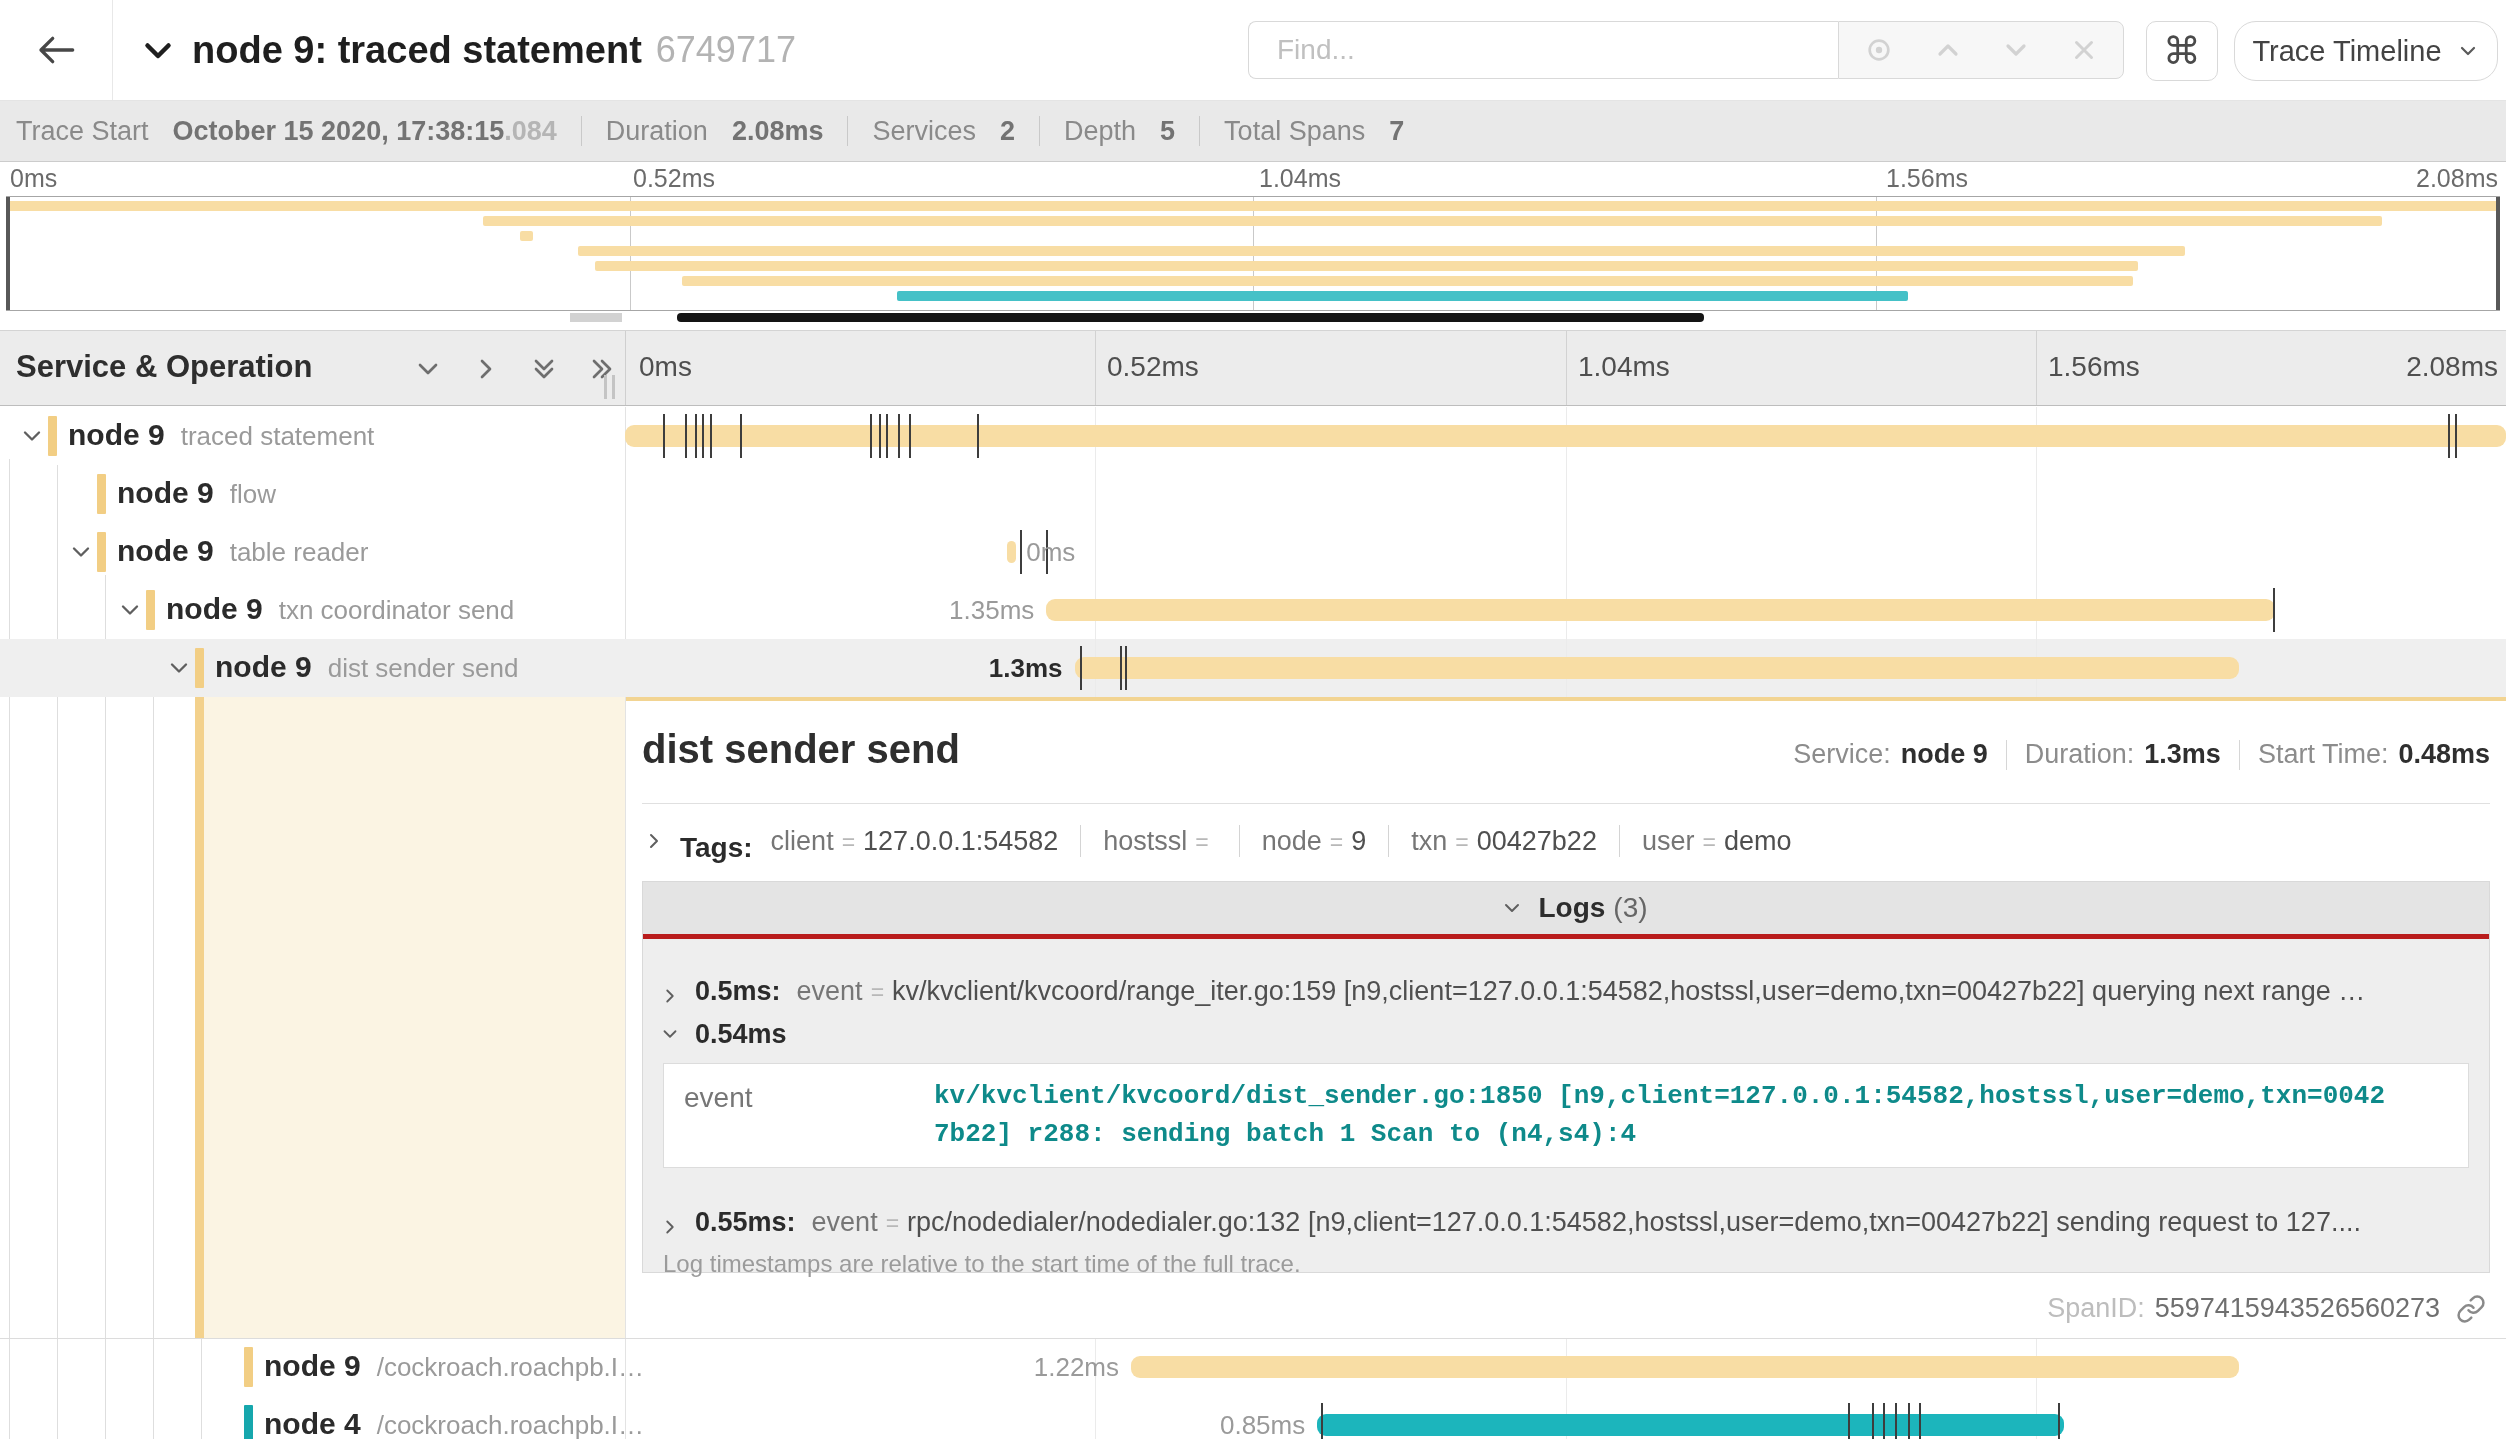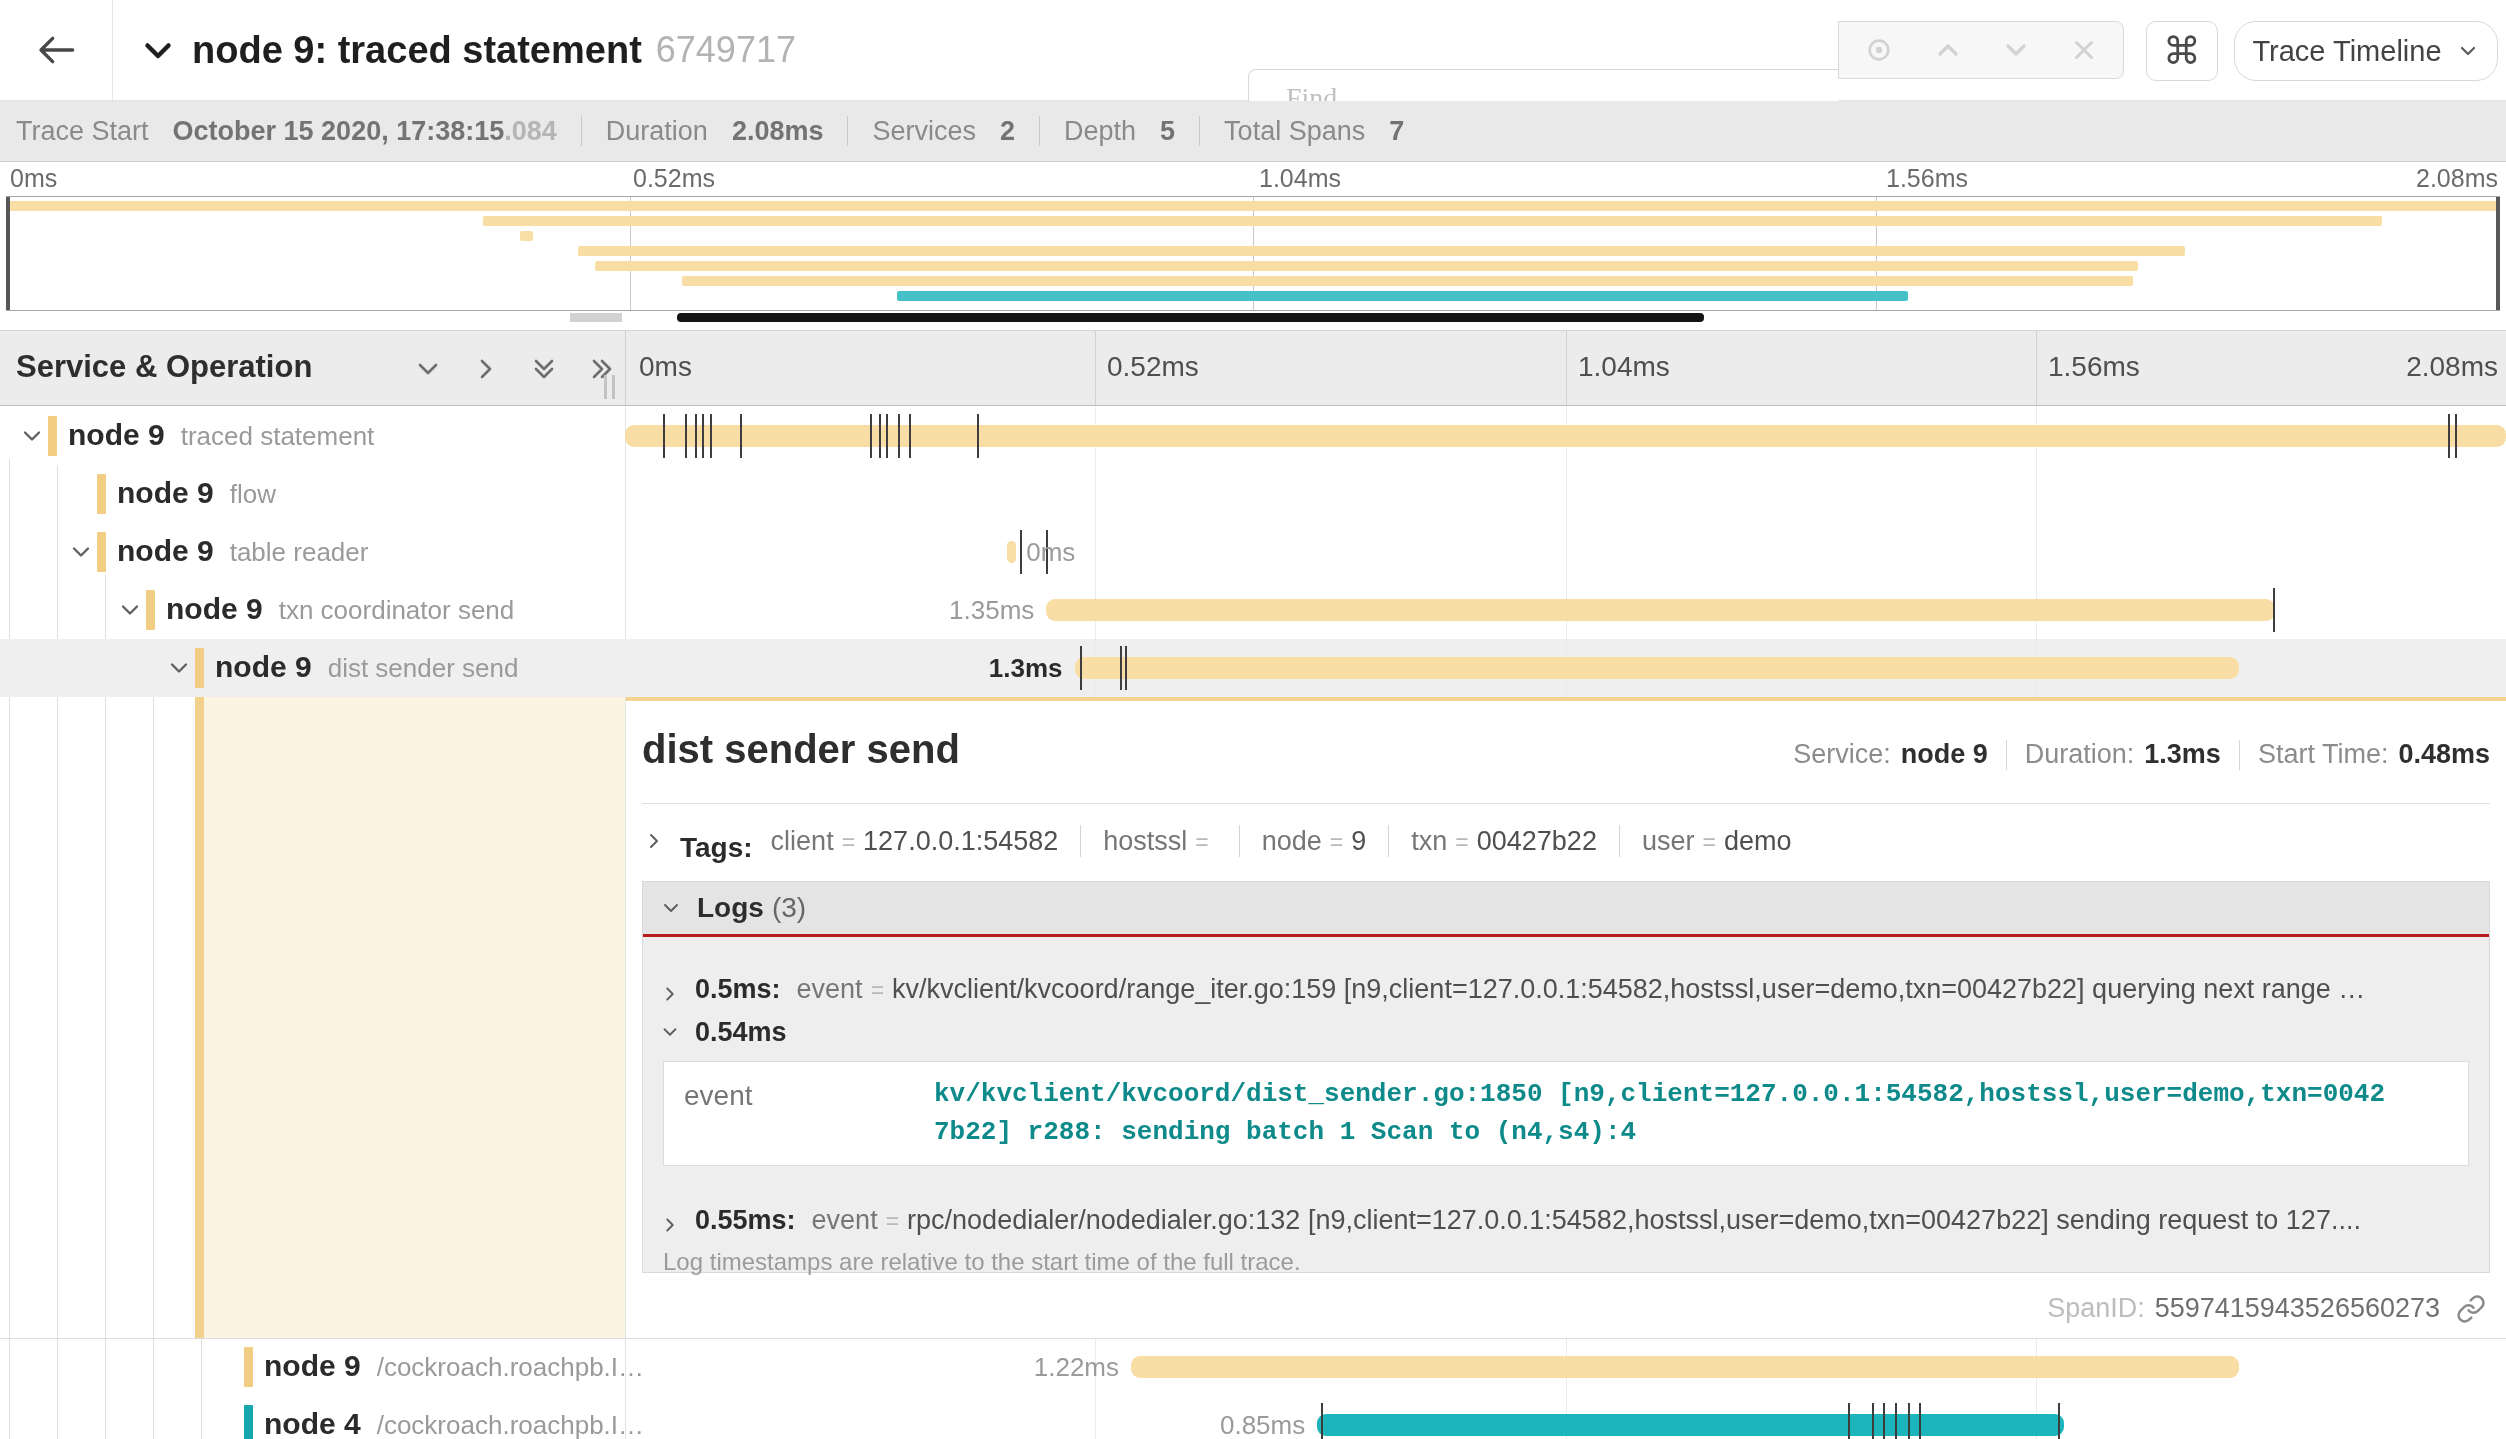--- a/index.html
+++ b/index.html
@@ -9,22 +9,22 @@
 
   
   .topbar{position:absolute;top:0;left:0;right:0;height:100px;background:#fff;border-bottom:1px solid #e4e4e4;}
   .back-btn{position:absolute;left:0;top:0;width:112px;height:100px;border-right:1px solid #e8e8e8;
             display:flex;align-items:center;justify-content:center;cursor:pointer;background:#fff;}
   .title-wrap{position:absolute;left:140px;top:0;height:100px;display:flex;align-items:center;}
   .page-title{font-size:38px;font-weight:700;color:#1f1f1f;margin-left:16px;white-space:nowrap;}
   .trace-id{font-size:36px;font-weight:500;color:#b3b3b3;margin-left:14px;}
   .find-wrap{position:absolute;left:1248px;top:21px;width:876px;height:58px;display:flex;}
   .find-input{flex:1;height:56px;border:1px solid #d9d9d9;border-right:0;border-radius:8px 0 0 8px;
-              font-size:28px;padding:0 37px;color:#444;outline:none;min-width:0;
-              font-family:Liberation Serif, serif;margin-top:48px;}
+              font-size:28px;padding:0 28px;color:#444;outline:none;min-width:0;
+              font-family:Liberation Sans, sans-serif;}
   .find-input::placeholder{color:#c0c0c0;}
   .find-seg{width:236px;background:#f7f7f7;border:1px solid #d9d9d9;border-radius:0 8px 8px 0;
             display:flex;align-items:center;justify-content:space-between;padding:0 24px;}
   .kbd-btn{position:absolute;left:2146px;top:21px;width:70px;height:58px;border:1px solid #d9d9d9;border-radius:10px;
            background:#fff;display:flex;align-items:center;justify-content:center;font-size:38px;color:#4a4a4a;cursor:pointer;}
   .tt-btn{position:absolute;left:2234px;top:21px;width:262px;height:58px;border:1px solid #d9d9d9;border-radius:22px;
           background:#fff;display:flex;align-items:center;justify-content:center;gap:14px;font-size:29px;color:#434343;cursor:pointer;white-space:nowrap;}
 
   
   .infobar{position:absolute;top:101px;left:0;right:0;height:60px;background:#e9e9e9;border-bottom:1px solid #cccccc;
@@ -84,21 +84,21 @@
   .dmeta .vsep{margin:0 18px;background:#d6d6d6;}
   .ddiv{position:absolute;left:16px;right:16px;top:102px;height:1px;background:#e0e0e0;}
   .tags-row{position:absolute;left:16px;top:116px;height:48px;display:flex;align-items:center;font-size:27px;white-space:nowrap;}
   .tags-label{font-weight:700;color:#2b2b2b;margin:13px 18px 0 14px;font-size:28px;}
   .kv .k{color:#767676;}
   .kv .eq{color:#b8b8b8;font-size:23px;margin:0 8px;}
   .kv .v{color:#4f4f4f;}
   .tagsep{width:1px;height:32px;background:#d4d4d4;margin:0 22px;flex:none;}
 
   .logs{position:absolute;left:16px;right:16px;top:180px;height:392px;border:1px solid #d9d9d9;background:#eeeeee;box-sizing:border-box;}
-  .logs-head{height:52px;background:#e4e4e4;border-bottom:3px solid #b91c1c;display:flex;align-items:center;padding-left:16px;font-size:28px;}
+  .logs-head{height:52px;background:#e4e4e4;border-bottom:5px solid #b91c1c;display:flex;align-items:center;padding-left:16px;font-size:28px;justify-content:center;}
   .logs-title{font-weight:700;color:#2d2d2d;margin-left:14px;}
   .logs-count{color:#666;margin-left:8px;font-weight:400;}
   .logs-body{padding:8px 16px 0 16px;}
   .log-line{height:60px;display:flex;align-items:flex-end;font-size:27px;white-space:nowrap;overflow:hidden;}
   .log-time{font-weight:700;color:#2b2b2b;margin:0 16px 0 14px;}
   .log-line .kv{overflow:hidden;text-overflow:ellipsis;}
   .l2head{height:54px;display:flex;align-items:center;font-size:27px;}
   .event-card{margin:2px 4px 10px 4px;background:#fff;border:1px solid #dcdcdc;display:flex;padding:14px 20px;}
   .ec-key{width:250px;flex:none;font-size:28px;color:#767676;padding-top:4px;}
   .ec-val{font-family:"Liberation Mono","DejaVu Sans Mono",monospace;font-size:26px;font-weight:700;color:#0e8a8a;

